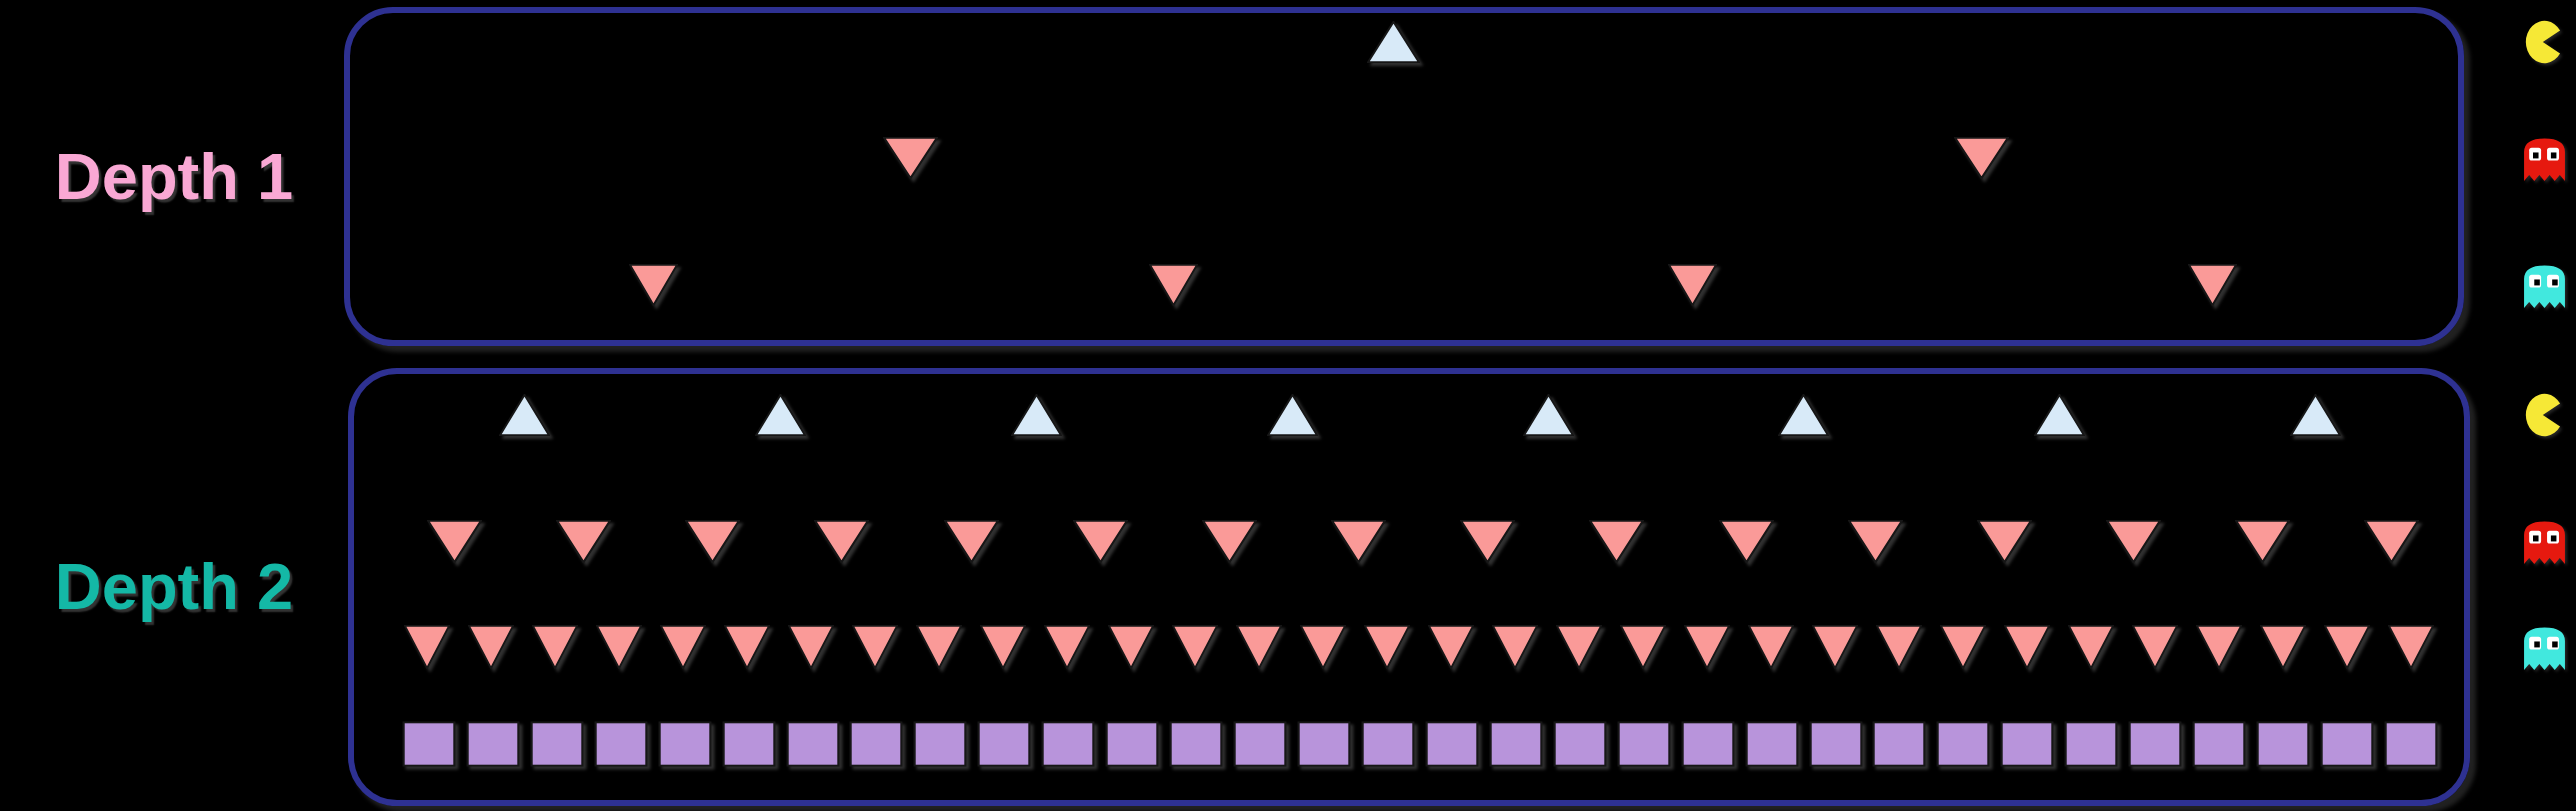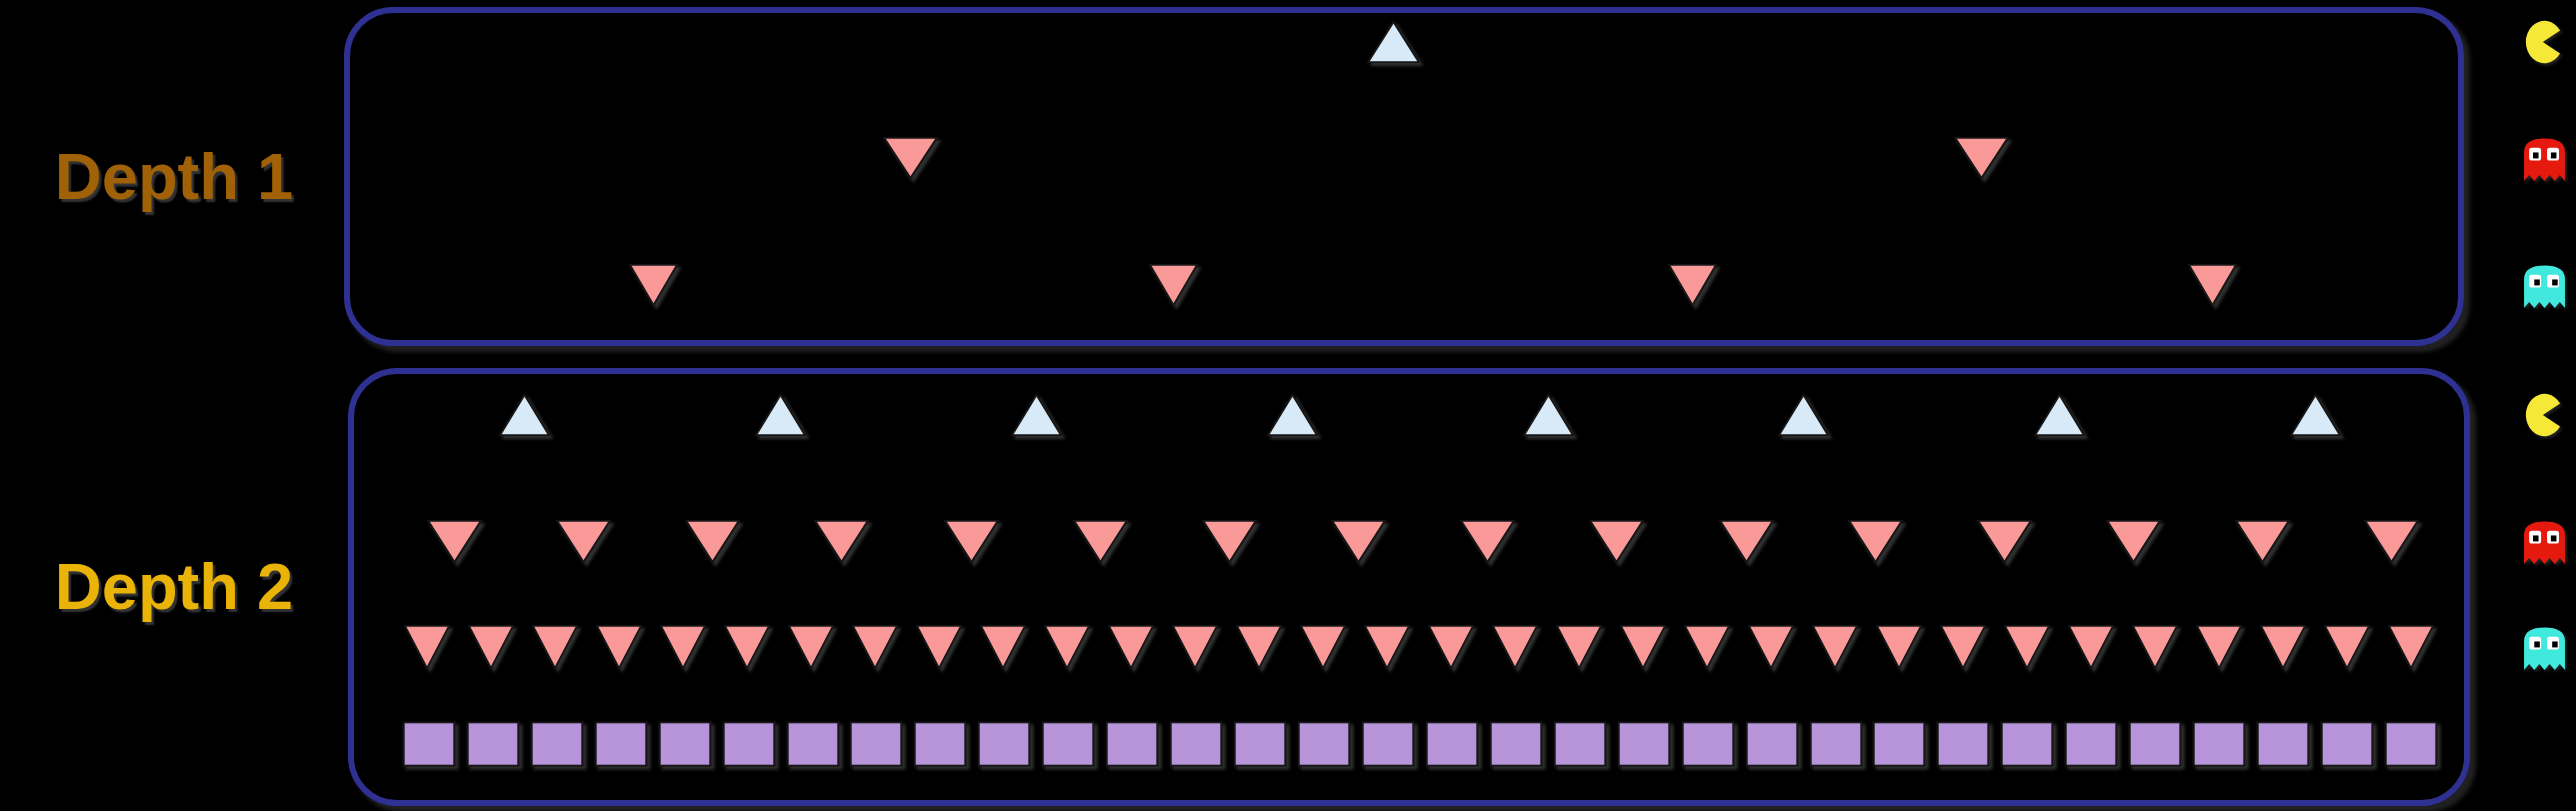--- a/index.html
+++ b/index.html
@@ -39,22 +39,22 @@
   }
   .agent-icon {
     position: absolute;
     filter: drop-shadow(2.5px 2.5px 1.7px rgba(110,110,110,0.35));
   }
 </style>
 </head>
 <body>
 
 <div id="figure-canvas">
-  <div class="depth-label" id="label-0" style="color: #a16207; left: 34px; top: 139px; width: 280px;">Depth 1</div>
-  <div class="depth-label" id="label-1" style="color: #eab308; left: 34px; top: 549px; width: 280px; text-align: center;">Depth 2</div>
+  <div class="depth-label" id="label-0" style="color: #f9a8d4; left: 34px; top: 139px; width: 280px;">Depth 1</div>
+  <div class="depth-label" id="label-1" style="color: #14b8a6; left: 34px; top: 549px; width: 280px; text-align: center;">Depth 2</div>
   <div class="depth-box" id="box-0" style="left: 344px; top: 6.8px; width: 2120px; height: 339px; border-color: rgb(46, 49, 146);"></div>
   <div class="depth-box" id="box-1" style="left: 348px; top: 368px; width: 2122px; height: 438px; border-color: rgb(46, 49, 146);"></div>
   <div id="icon-column">
       <div class="agent-icon" style="left: 2524px; top: 20.3px;"><svg width="41" height="44" viewBox="0 0 48 52">
           <path d="M42.4,12.4 A22,25 0 1 0 42.4,39.6 L22,26 Z" fill="#F6E836"></path>
         </svg></div>
       <div class="agent-icon" style="left: 2520px; top: 135px;"><svg width="49" height="46" viewBox="0 0 56 54">
           <path d="M4,54 L4,20 Q4,4 28,4 Q52,4 52,20 L52,54 L46,47 L40,54 L34,47 L28,54 L22,47 L16,54 L10,47 Z" fill="#E6190F"></path>
           <rect x="10" y="15" width="14" height="15" rx="3" fill="#FFFFFF"></rect>
           <rect x="31" y="15" width="14" height="15" rx="3" fill="#FFFFFF"></rect>

